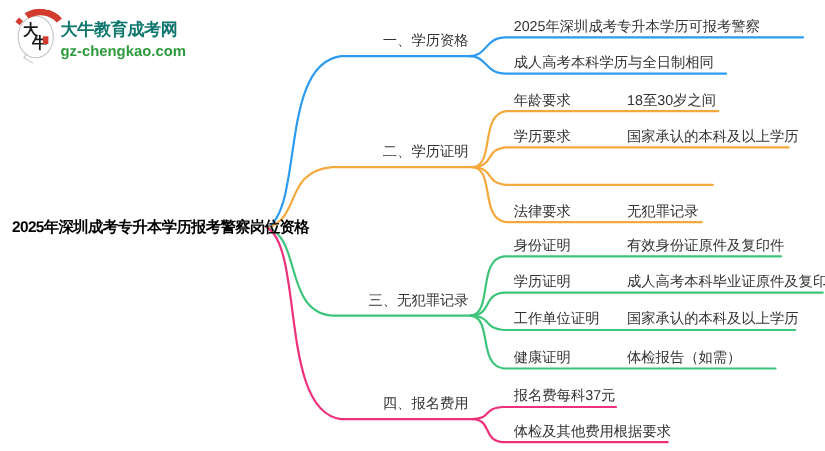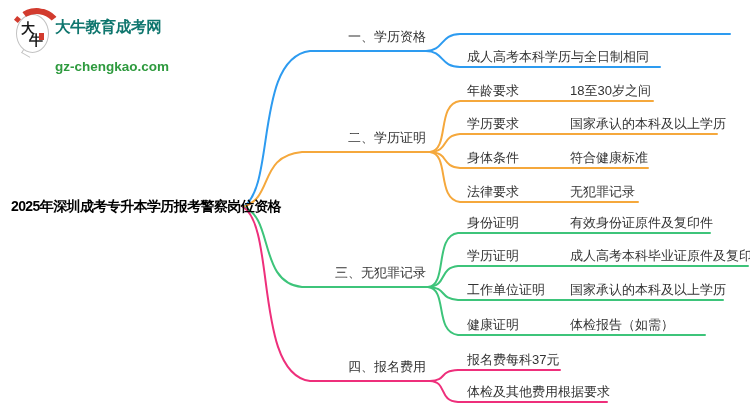--- a/index.html
+++ b/index.html
@@ -85,42 +85,42 @@
 
   <div>
     <div class="logo-tail"></div>
     <div class="logo-bubble"></div>
     <div class="logo-arc"></div>
     <div class="logo-arc-dot"></div>
     <span class="logo-char c1">大</span>
     <span class="logo-char c2">牛</span>
     <div class="logo-seal" style="background: rgb(210, 59, 46);"></div>
     <div class="site-name" style="color: #0f766e;">大牛教育成考网</div>
-    <div class="site-domain" style="color: rgb(46, 154, 62); margin-top: 20px;">gz-chengkao.com</div>
+    <div class="site-domain" style="color: rgb(46, 154, 62);">gz-chengkao.com</div>
   </div>
 
   <div class="central-topic">2025年深圳成考专升本学历报考警察岗位资格</div>
 
   <div class="branch-label" style="top:30px">一、学历资格</div>
   <div class="branch-label" style="top:131px">二、学历证明</div>
   <div class="branch-label" style="top:266px">三、无犯罪记录</div>
   <div class="branch-label" style="top:360px">四、报名费用</div>
 
+  <div class="leaf" style="top:17px">
+    <span>2025年深圳成考专升本学历可报考警察</span>
+  </div>
   <div class="leaf" style="top:50px">
     <span>成人高考本科学历与全日制相同</span>
   </div>
 
   <div class="leaf" style="top:84px">
     <span class="k">年龄要求</span><span>18至30岁之间</span>
   </div>
   <div class="leaf" style="top:117px">
     <span class="k">学历要求</span><span>国家承认的本科及以上学历</span>
-  </div>
-  <div class="leaf" style="top:151px">
-    <span class="k">身体条件</span><span>符合健康标准</span>
   </div>
   <div class="leaf" style="top:185px">
     <span class="k">法律要求</span><span>无犯罪记录</span>
   </div>
 
   <div class="leaf" style="top:216px">
     <span class="k">身份证明</span><span>有效身份证原件及复印件</span>
   </div>
   <div class="leaf" style="top:249px">
     <span class="k">学历证明</span><span>成人高考本科毕业证原件及复印件</span>

